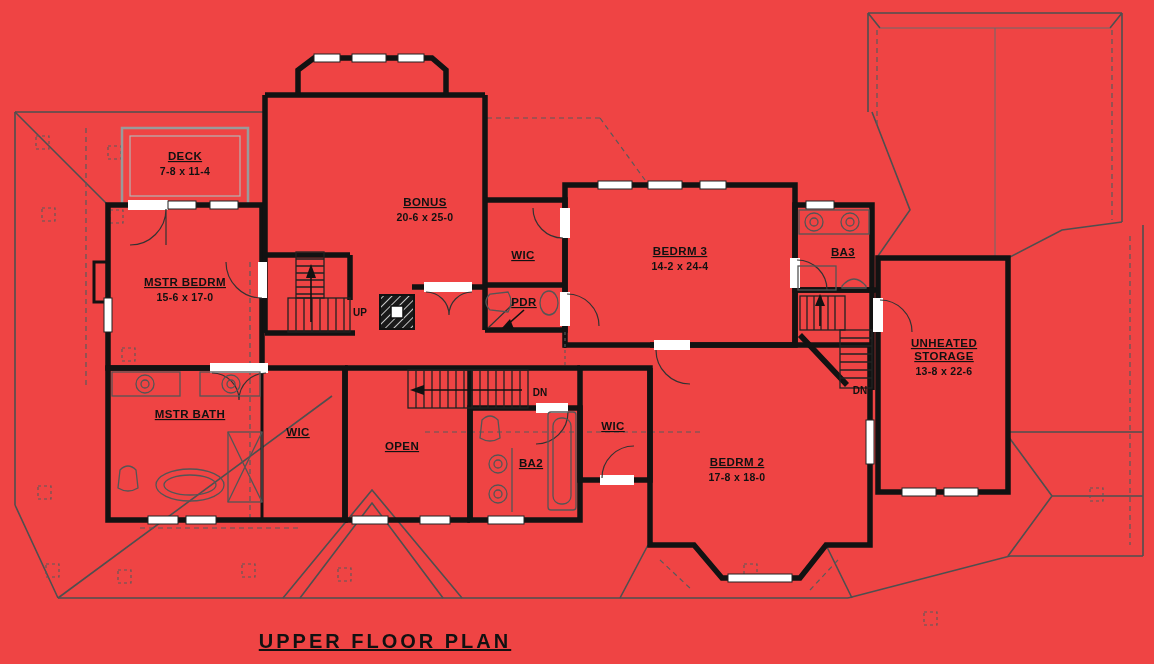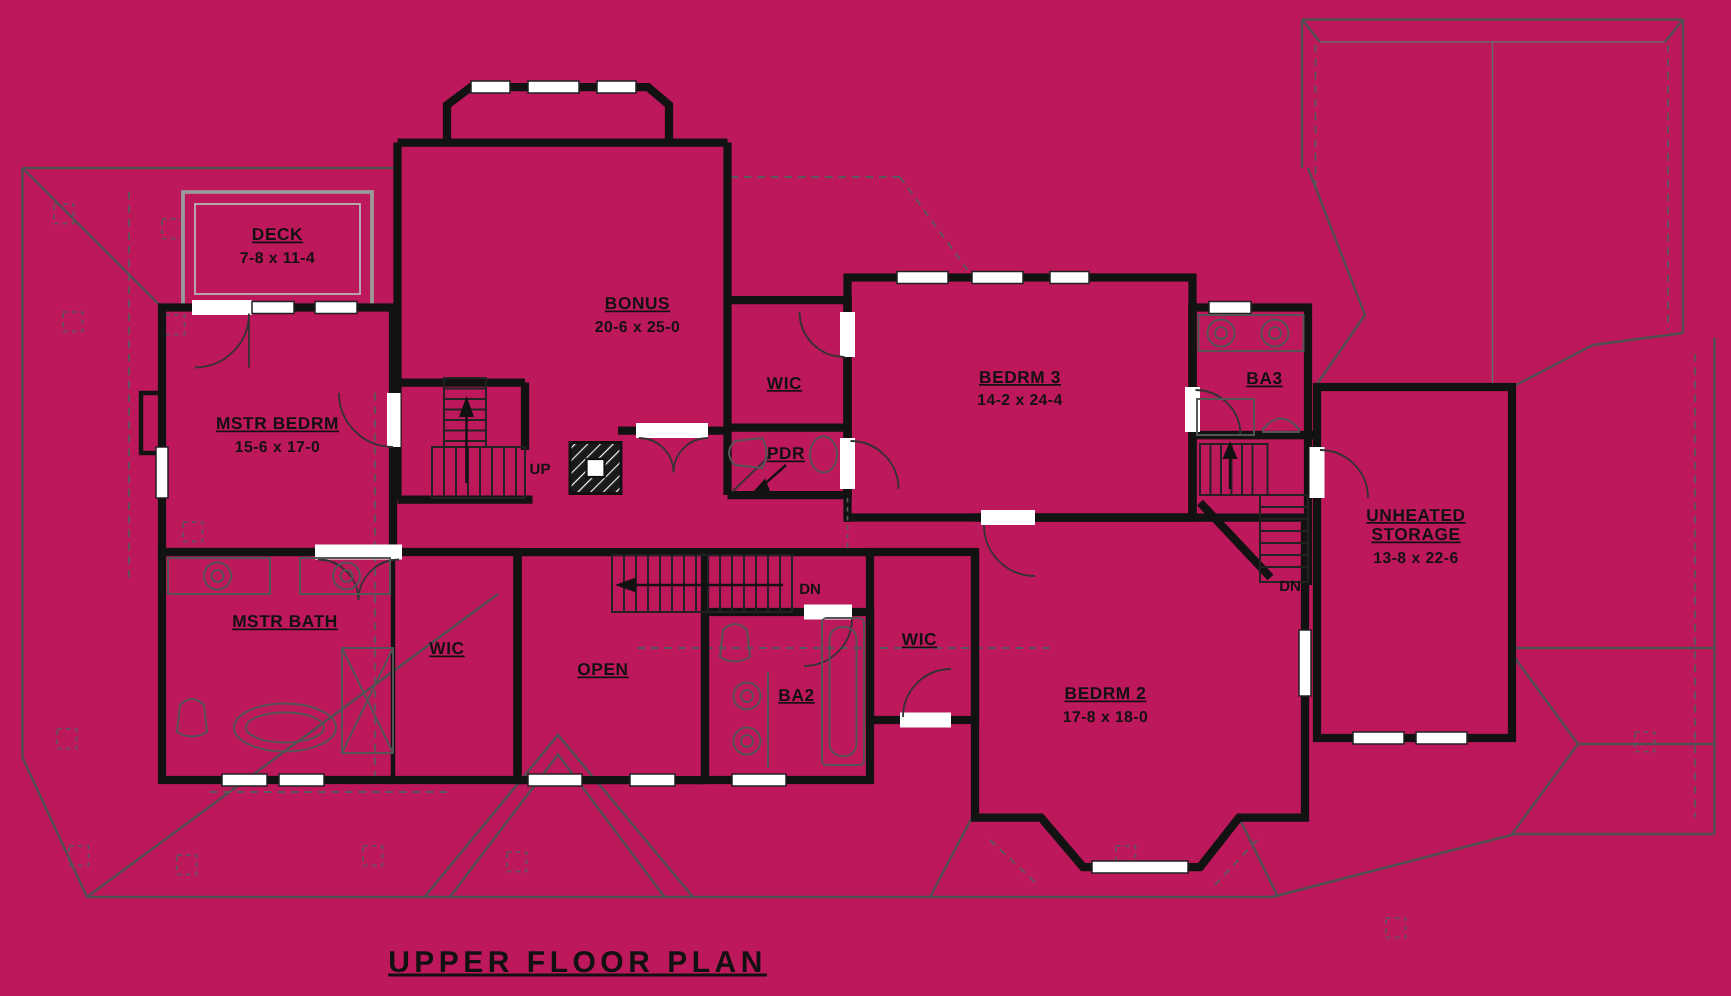--- a/index.html
+++ b/index.html
@@ -1,16 +1,16 @@
 <!DOCTYPE html>
 <html><head>
 <meta charset="utf-8">
 <style>
   html,body{margin:0;padding:0;background:#fff;}
-  .page{width:1154px;height:664px;background:#be185d;position:relative;overflow:hidden;
+  .page{width:1154px;height:664px;background:#ef4444;position:relative;overflow:hidden;
         font-family:"Liberation Sans", sans-serif;}
   svg{display:block;}
   .roof{stroke:#4f4f4f;stroke-width:1.6;fill:none;}
   .roofthin{stroke:#6a6a6a;stroke-width:1;fill:none;}
   .dash{stroke:#5a5a5a;stroke-width:1.2;fill:none;stroke-dasharray:5 4;}
   .dashsq{stroke:#5a5a5a;stroke-width:1.1;fill:none;stroke-dasharray:3 3;}
   .wall{stroke:#121212;stroke-width:5.5;fill:none;}
   .wallthin{stroke:#121212;stroke-width:3;fill:none;}
   .deckwall{stroke:#9a9a9a;stroke-width:2.5;fill:none;}
   .deckinner{stroke:#b5b5b5;stroke-width:1.2;fill:none;}

